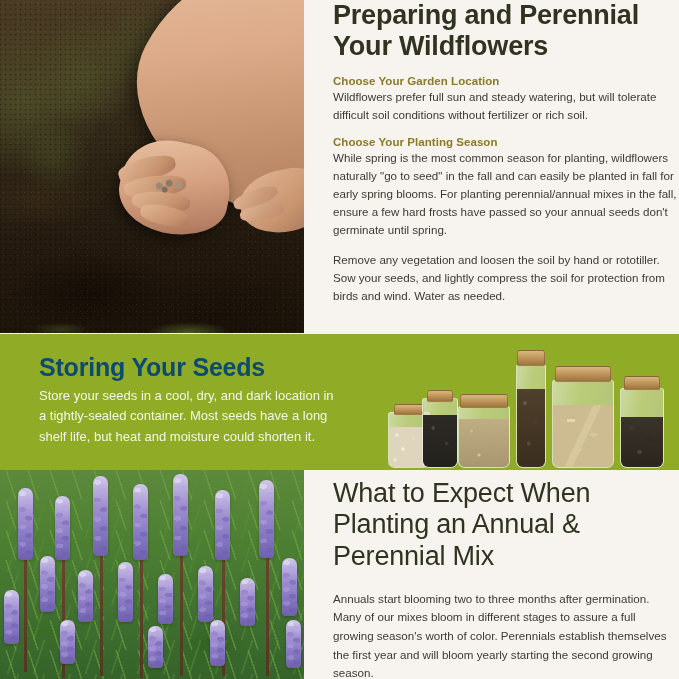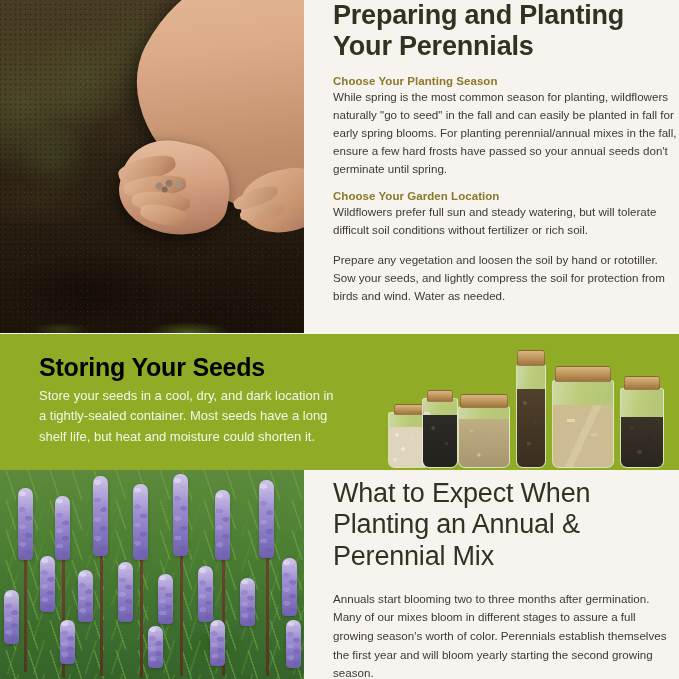--- a/index.html
+++ b/index.html
@@ -118,21 +118,21 @@
   .blk { margin-top:12px; }
 
   
   .sec2 {
     position:absolute; left:0; top:334px; width:679px; height:136px;
     background:#90ac26;
     overflow:hidden;
   }
   .sec2-text { position:absolute; left:39px; top:20px; width:300px; }
   .h2-white {
-    font-size:25px; font-weight:700; color:#000000; letter-spacing:-.2px;
+    font-size:25px; font-weight:700; color:#0c4a6e; letter-spacing:-.2px;
     line-height:1.1;
   }
   .body-white {
     margin-top:4px;
     font-size:13px; line-height:1.6; color:#f4f6e8;
   }
 
   .jars { position:absolute; left:388px; top:8px; width:280px; height:126px; }
   .jar { position:absolute; bottom:0; }
   .jar .glass {
@@ -245,34 +245,34 @@
       <div class="finger f3"></div>
       <div class="finger f4"></div>
       <div class="seeds-hand"></div>
       <div class="hand2">
         <div class="h2f h2a"></div>
         <div class="h2f h2b"></div>
       </div>
     </div>
 
     <div class="text-col">
-      <h1 class="h1">Preparing and Planting Your Perennials</h1>
+      <h1 class="h1">Preparing and Perennial Your Wildflowers</h1>
+
+      <div class="blk">
+        <div class="sub">Choose Your Garden Location</div>
+        <p class="body">Wildflowers prefer full sun and steady watering, but will tolerate difficult soil conditions without fertilizer or rich soil.</p>
+      </div>
 
       <div class="blk">
         <div class="sub">Choose Your Planting Season</div>
         <p class="body">While spring is the most common season for planting, wildflowers naturally "go to seed" in the fall and can easily be planted in fall for early spring blooms. For planting perennial/annual mixes in the fall, ensure a few hard frosts have passed so your annual seeds don't germinate until spring.</p>
       </div>
 
       <div class="blk">
-        <div class="sub">Choose Your Garden Location</div>
-        <p class="body">Wildflowers prefer full sun and steady watering, but will tolerate difficult soil conditions without fertilizer or rich soil.</p>
-      </div>
-
-      <div class="blk">
-        <p class="body">Prepare any vegetation and loosen the soil by hand or rototiller. Sow your seeds, and lightly compress the soil for protection from birds and wind. Water as needed.</p>
+        <p class="body">Remove any vegetation and loosen the soil by hand or rototiller. Sow your seeds, and lightly compress the soil for protection from birds and wind. Water as needed.</p>
       </div>
     </div>
   </div>
 
   <div class="sec2">
     <div class="sec2-text">
       <h2 class="h2-white">Storing Your Seeds</h2>
       <p class="body-white">Store your seeds in a cool, dry, and dark location in a tightly-sealed container. Most seeds have a long shelf life, but heat and moisture could shorten it.</p>
     </div>
 

